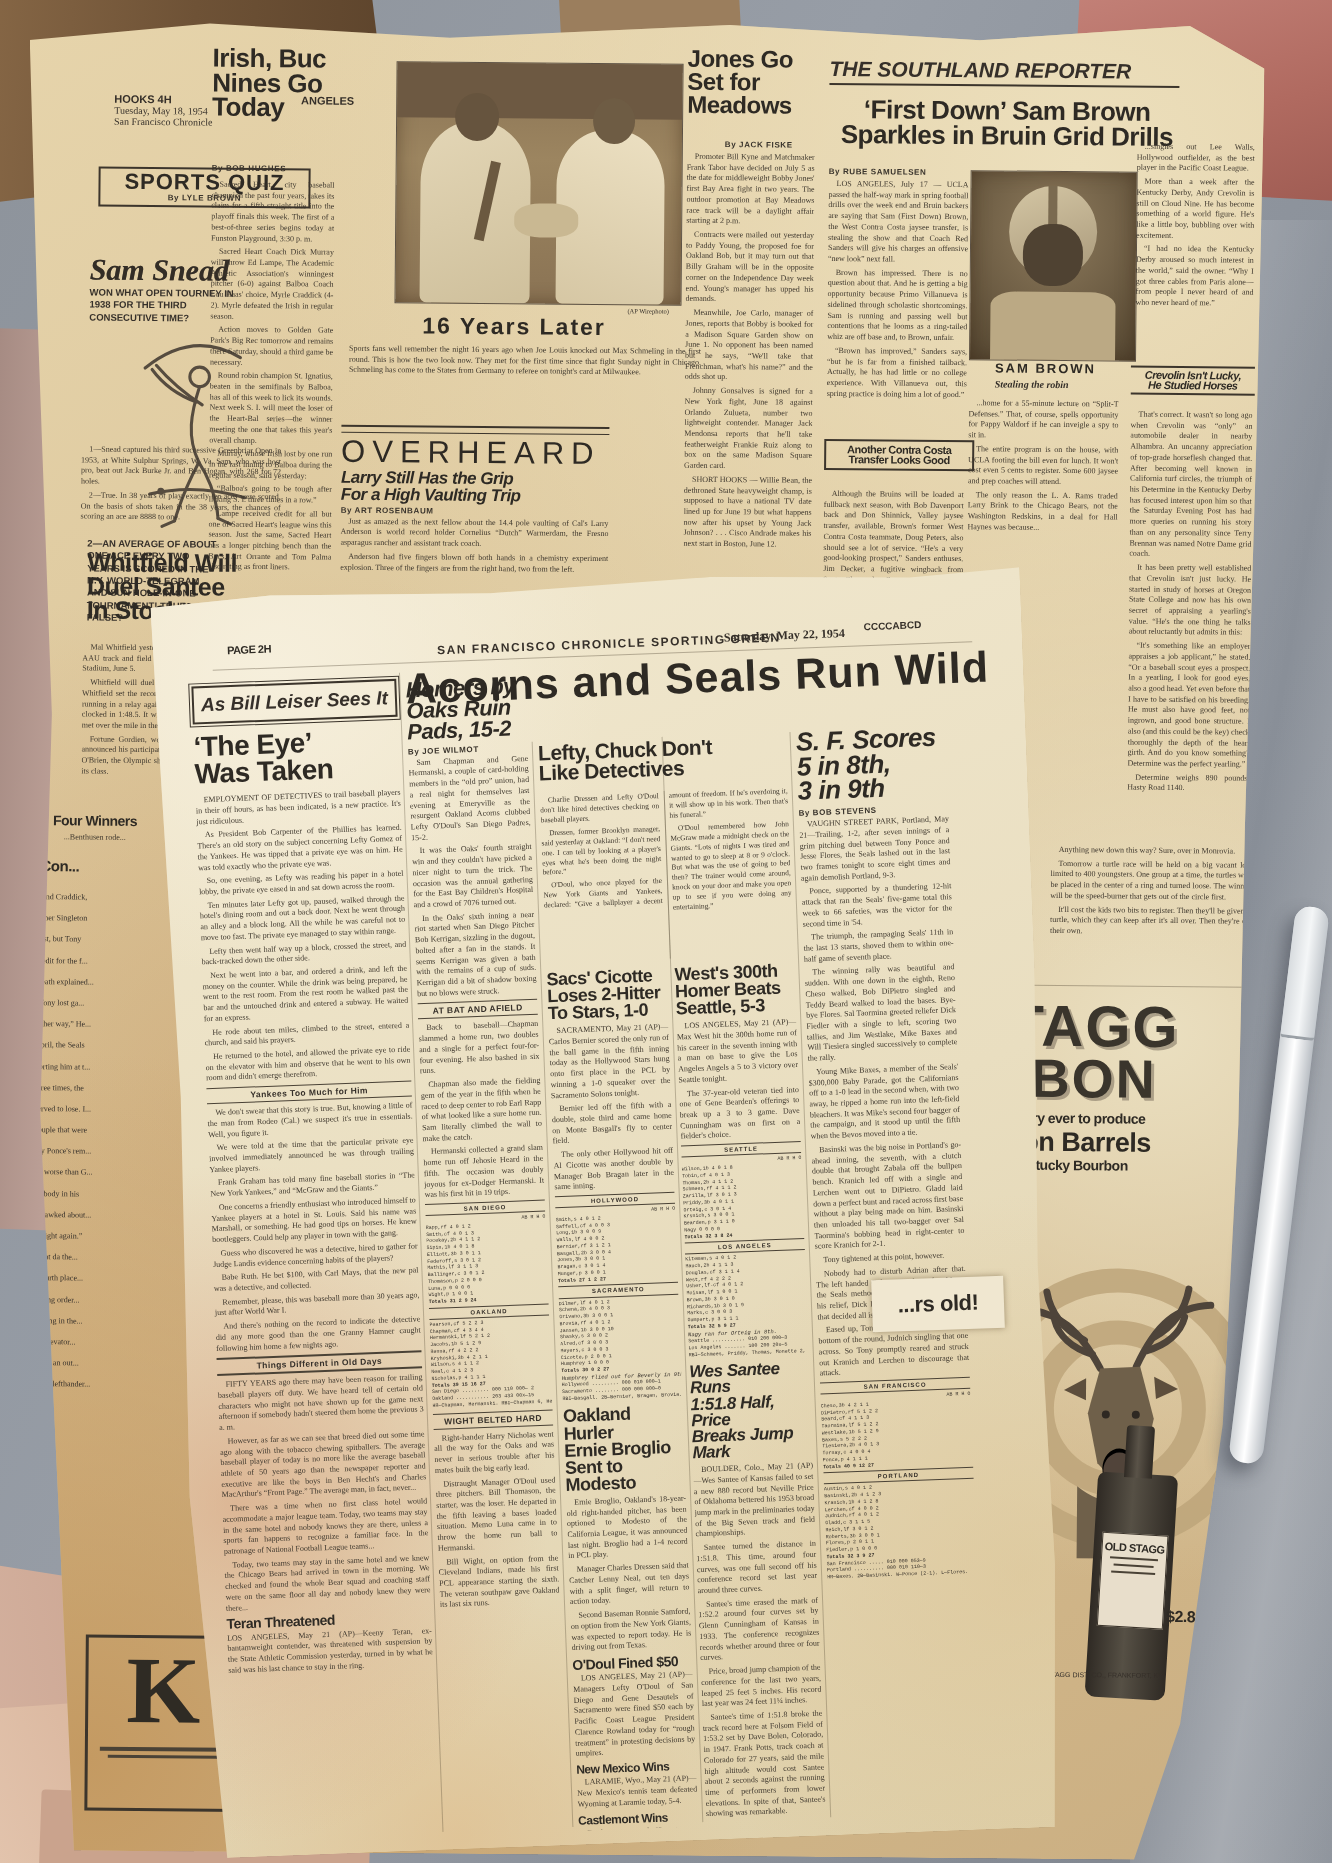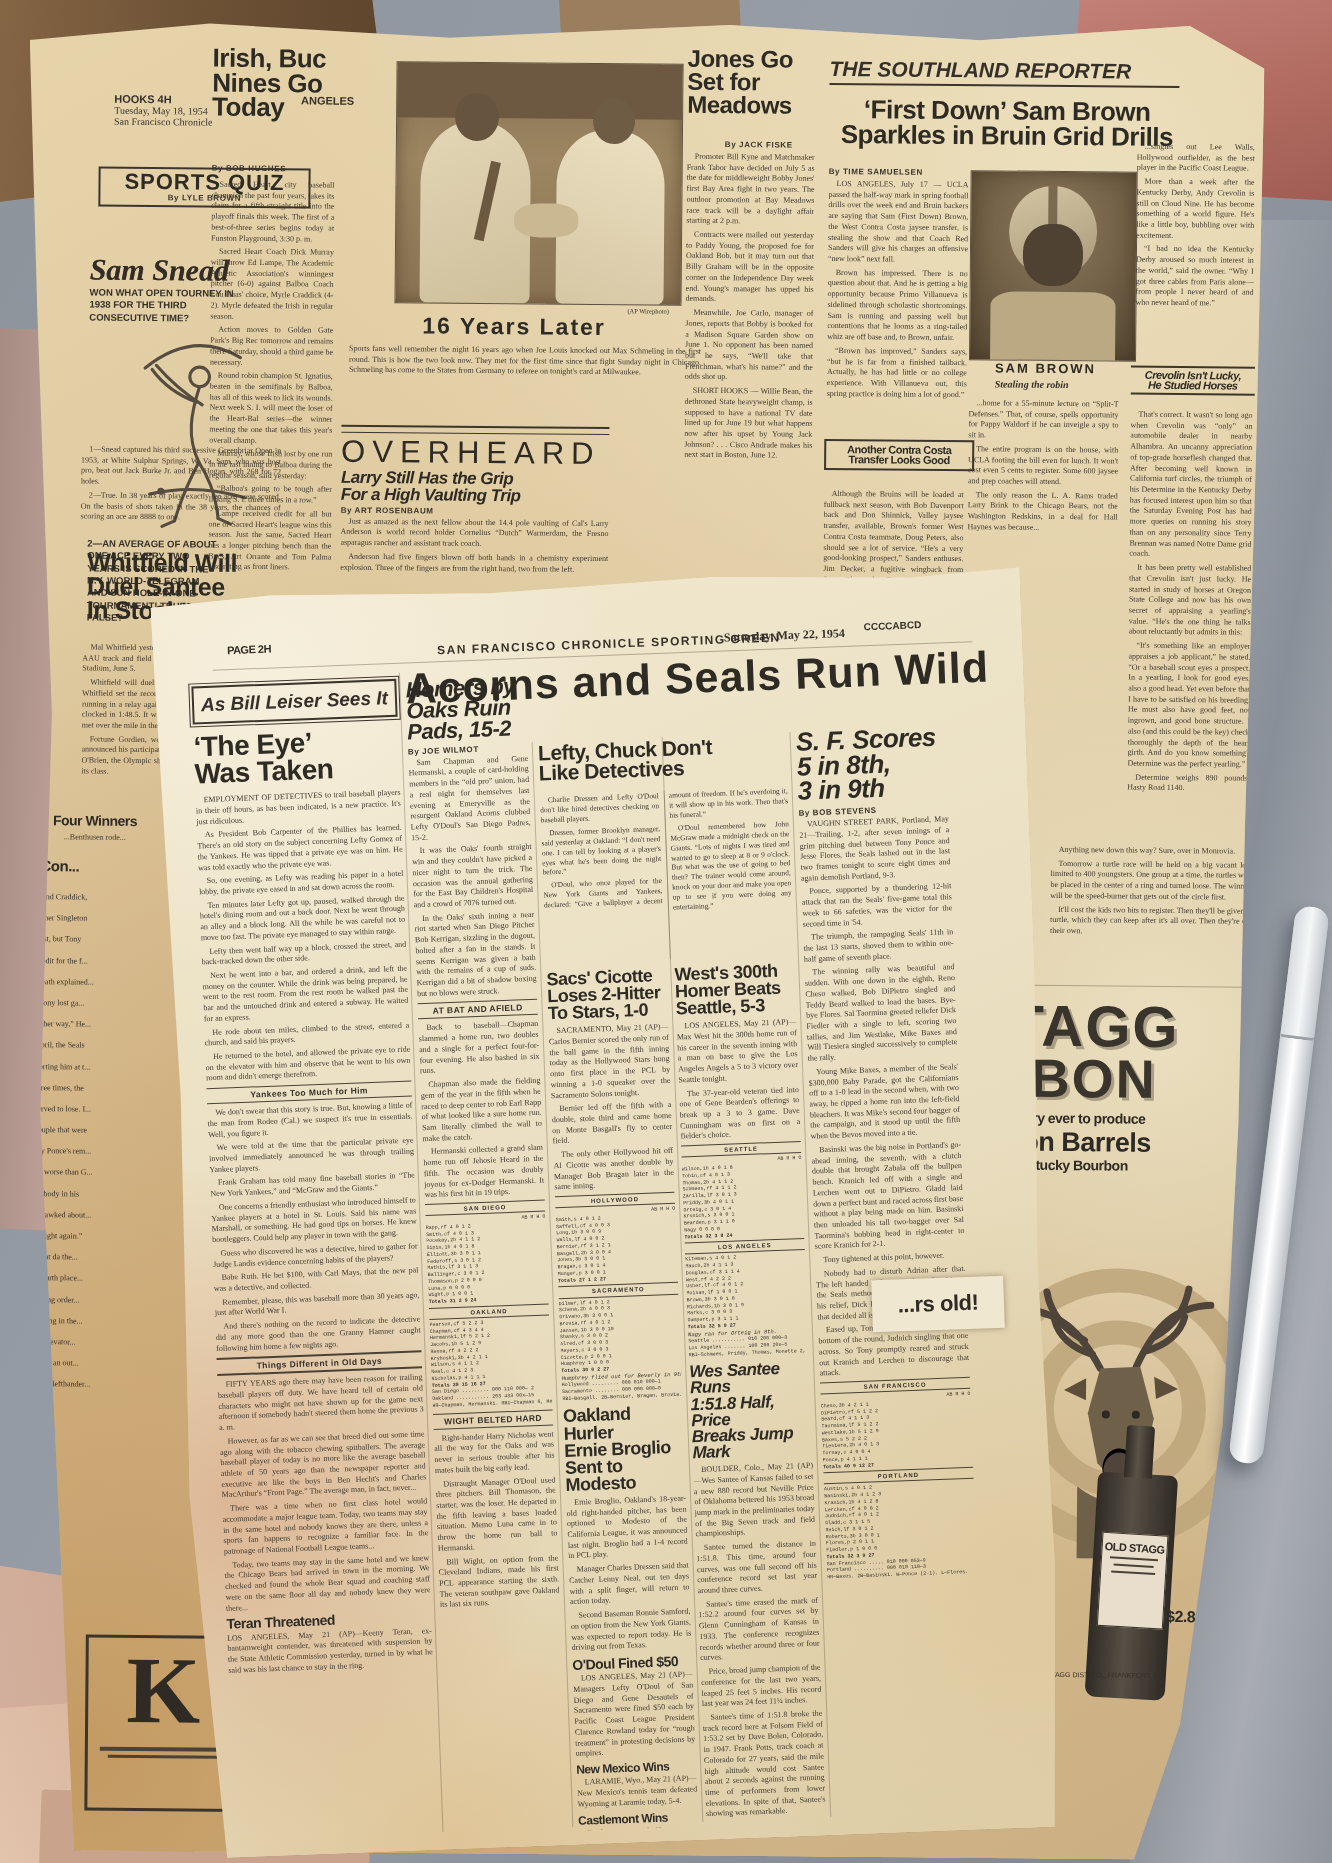--- a/index.html
+++ b/index.html
@@ -207,29 +207,30 @@
         </div>
   </div>
   <div class="abs hl" style="left:398px;top:592px;font-size:21px;">Blairs Snare</div>
 
   <div class="abs hl" style="left:658px;top:28px;width:135px;font-size:24px;">Jones Go Set for Meadows</div>
   <div class="abs by" style="left:696px;top:120px;">By JACK FISKE</div>
   <div class="abs body" style="left:658px;top:132px;width:128px;height:452px;overflow:hidden;">
         <p>Promoter Bill Kyne and Matchmaker Frank Tabor have decided on July 5 as the date for middleweight Bobby Jones' first Bay Area fight in two years. The outdoor promotion at Bay Meadows race track will be a daylight affair starting at 2 p.m.</p>
         <p>Contracts were mailed out yesterday to Paddy Young, the proposed foe for Oakland Bob, but it may turn out that Billy Graham will be in the opposite corner on the Independence Day week end. Young's manager has upped his demands.</p>
         <p>Meanwhile, Joe Carlo, manager of Jones, reports that Bobby is booked for a Madison Square Garden show on June 1. No opponent has been named but he says, “We'll take that Frenchman, what's his name?” and the odds shot up.</p>
+        <p>Johnny Gonsalves is signed for a New York fight, June 18 against Orlando Zulueta, number two lightweight contender. Manager Jack Mendonsa reports that he'll take featherweight Frankie Ruiz along to box on the same Madison Square Garden card.</p>
         <p>SHORT HOOKS — Willie Bean, the dethroned State heavyweight champ, is supposed to have a national TV date lined up for June 19 but what happens now after his upset by Young Jack Johnson? . . . Cisco Andrade makes his next start in Boston, June 12.</p>
       </div>
 
   <div class="abs kick" style="left:800px;top:36px;font-size:21px;border-bottom:2px solid #3c352c;padding-bottom:2px;width:350px;">THE SOUTHLAND REPORTER</div>
   <div class="abs hl" style="left:798px;top:76px;width:360px;font-size:26px;text-align:center;">
     <div>‘First Down’ Sam Brown</div>
     <div>Sparkles in Bruin Grid Drills</div>
   </div>
-  <div class="abs by" style="left:800px;top:146px;">By TIME SAMUELSEN</div>
+  <div class="abs by" style="left:800px;top:146px;">By RUBE SAMUELSEN</div>
   <div class="abs body" style="left:800px;top:158px;width:140px;height:252px;overflow:hidden;">
         <p>LOS ANGELES, July 17 — UCLA passed the half-way mark in spring football drills over the week end and Bruin backers are saying that Sam (First Down) Brown, the West Contra Costa jaysee transfer, is stealing the show and that Coach Red Sanders will give his charges an offensive “new look” next fall.</p>
         <p>Brown has impressed. There is no question about that. And he is getting a big opportunity because Primo Villanueva is sidelined through scholastic shortcomings. Sam is running and passing well but contentions that he looms as a ring-tailed whiz are off base and, to Brown, unfair.</p>
         <p>“Brown has improved,” Sanders says, “but he is far from a finished tailback. Actually, he has had little or no college experience. With Villanueva out, this spring practice is doing him a lot of good.”</p>
       </div>
 
   <div class="abs boxed" style="left:798px;top:418px;width:138px;">
     <div class="hl" style="font-size:11px;">Another Contra Costa</div>
     <div class="hl" style="font-size:11px;">Transfer Looks Good</div>
   </div>

